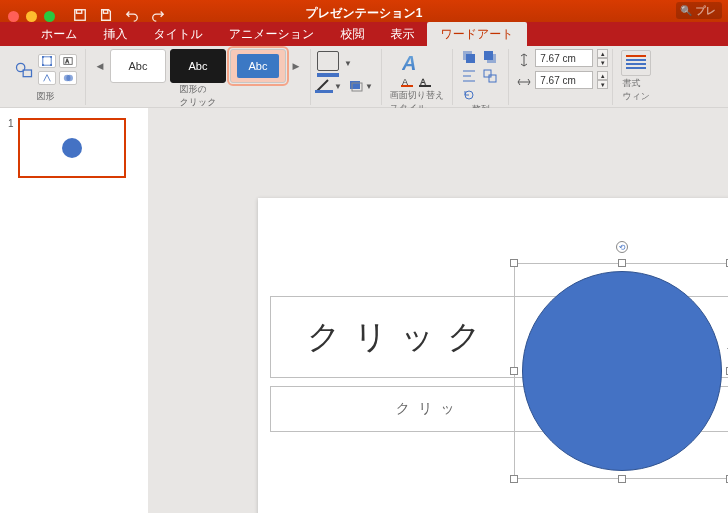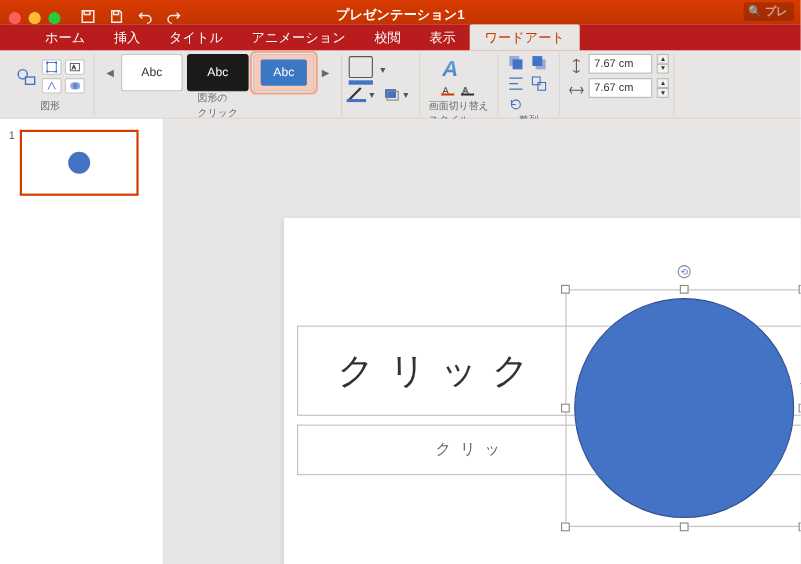--- a/index.html
+++ b/index.html
@@ -291,20 +291,32 @@
         <div class="size-input">7.67 cm</div>
         <div class="spinner">
             <div>▲</div>
             <div>▼</div>
           </div>
       </div>
     </div>
     <div class="lbl">&nbsp;</div>
   </div>
 
+  <div class="rgroup text-group noborder">
+    <div class="body">
+      <div class="ic">
+        <div class="ln s"></div>
+          <div class="ln"></div>
+          <div class="ln"></div>
+          <div class="ln"></div>
+      </div>
+    </div>
+    <div class="lbl" style="white-space:pre">書式
+ウィン</div>
+  </div>
 
 </div>
 
 <div class="workspace">
   <div class="thumb-pane">
     <div class="thumb-wrap">
       <span class="thumb-num">1</span>
       <div class="thumb">
         <div class="circ"></div>
       </div>

